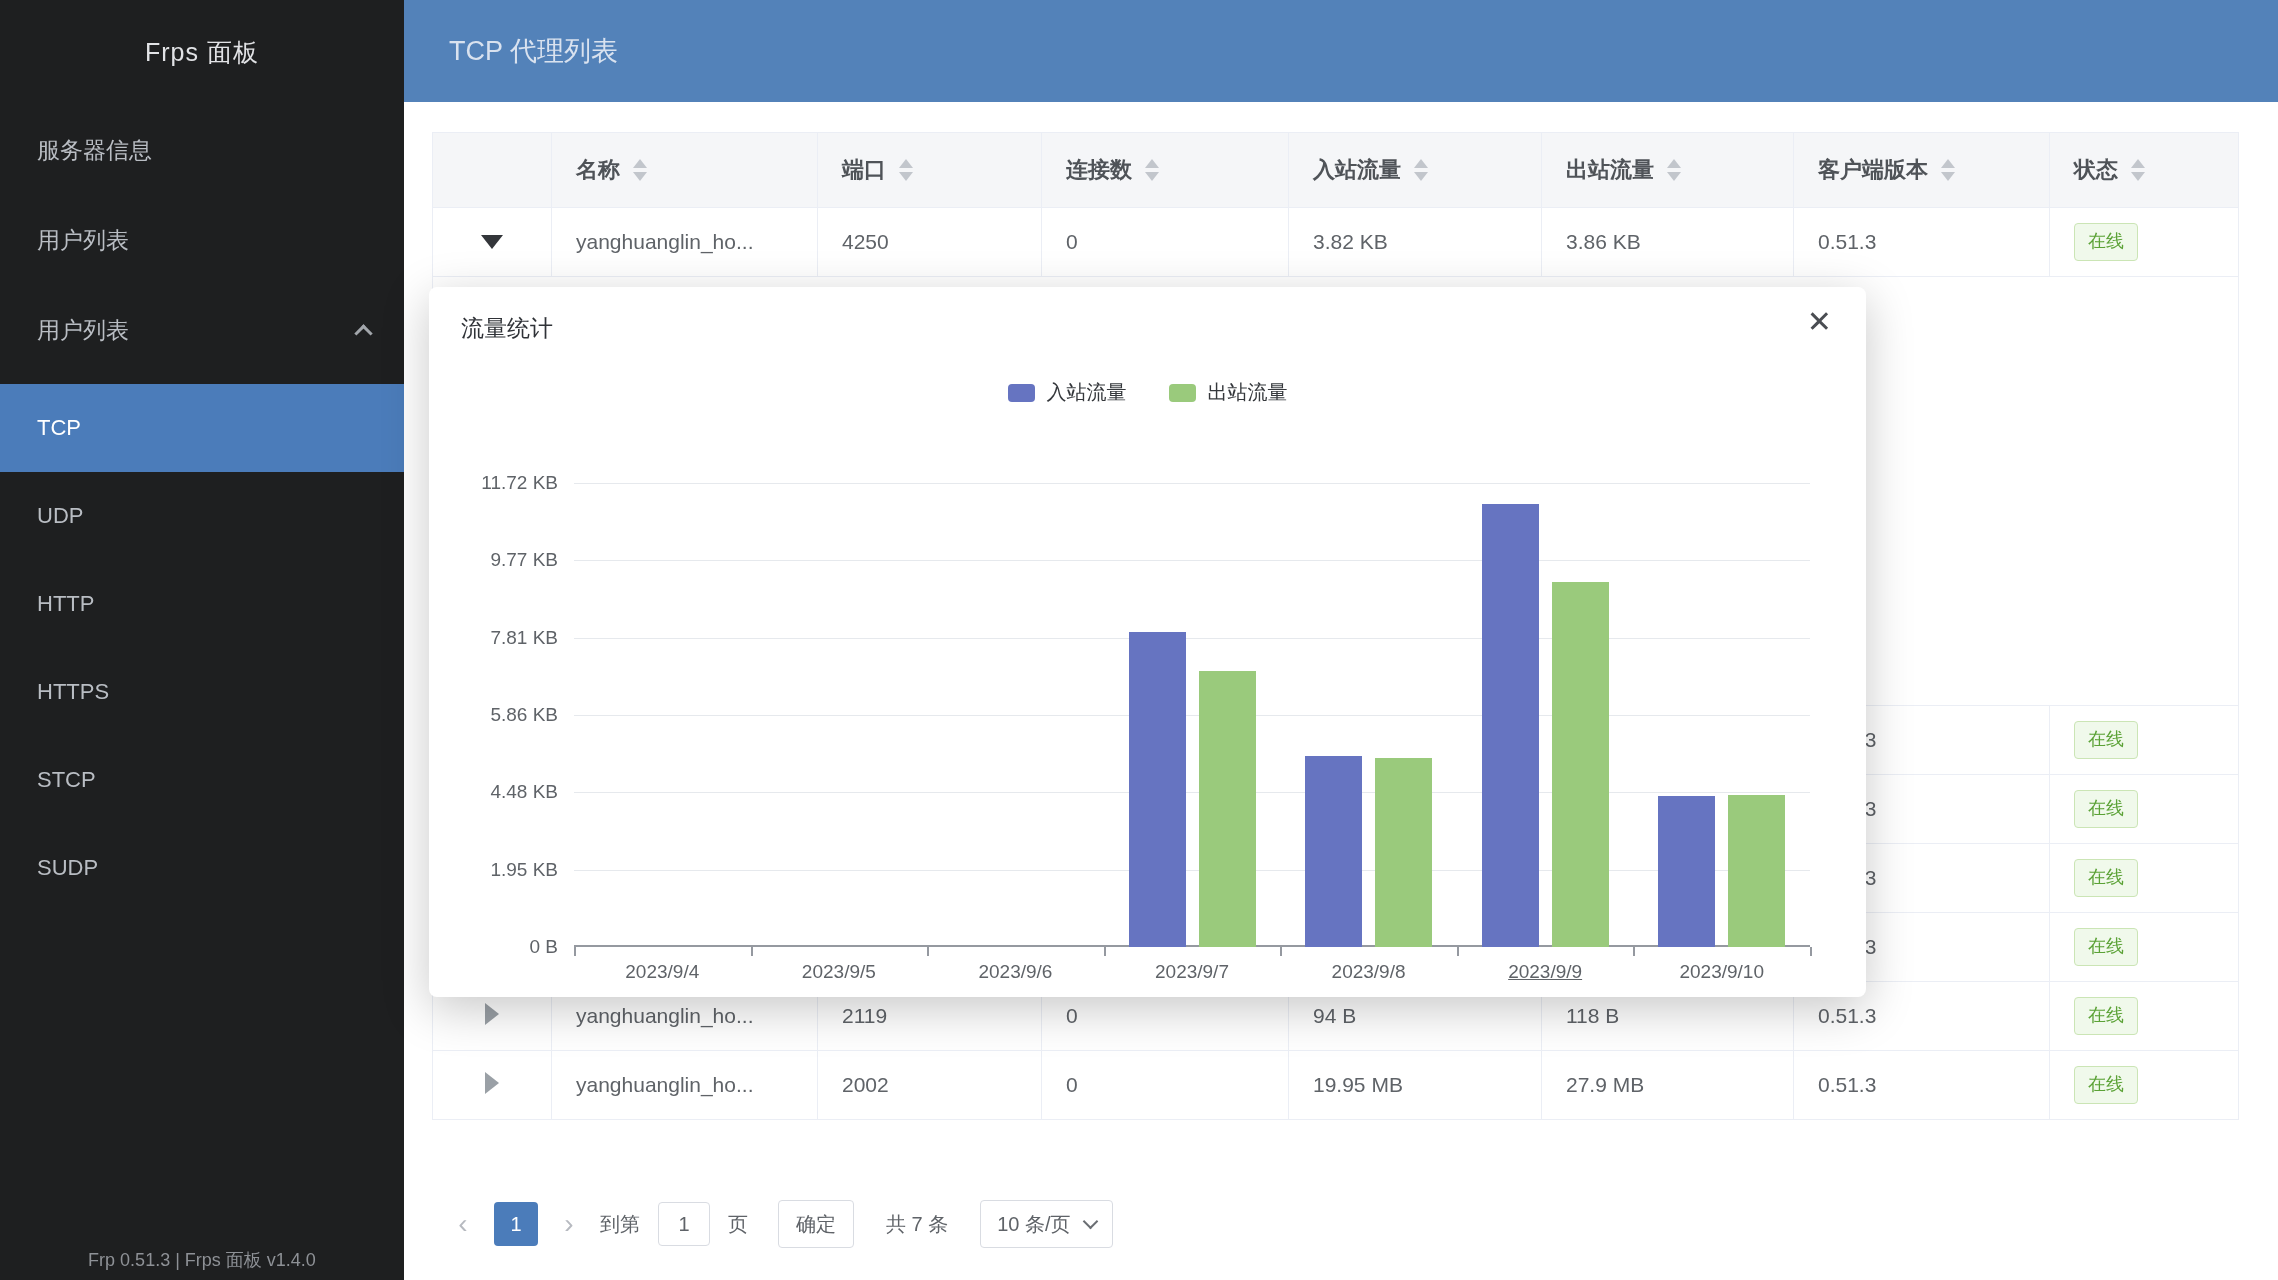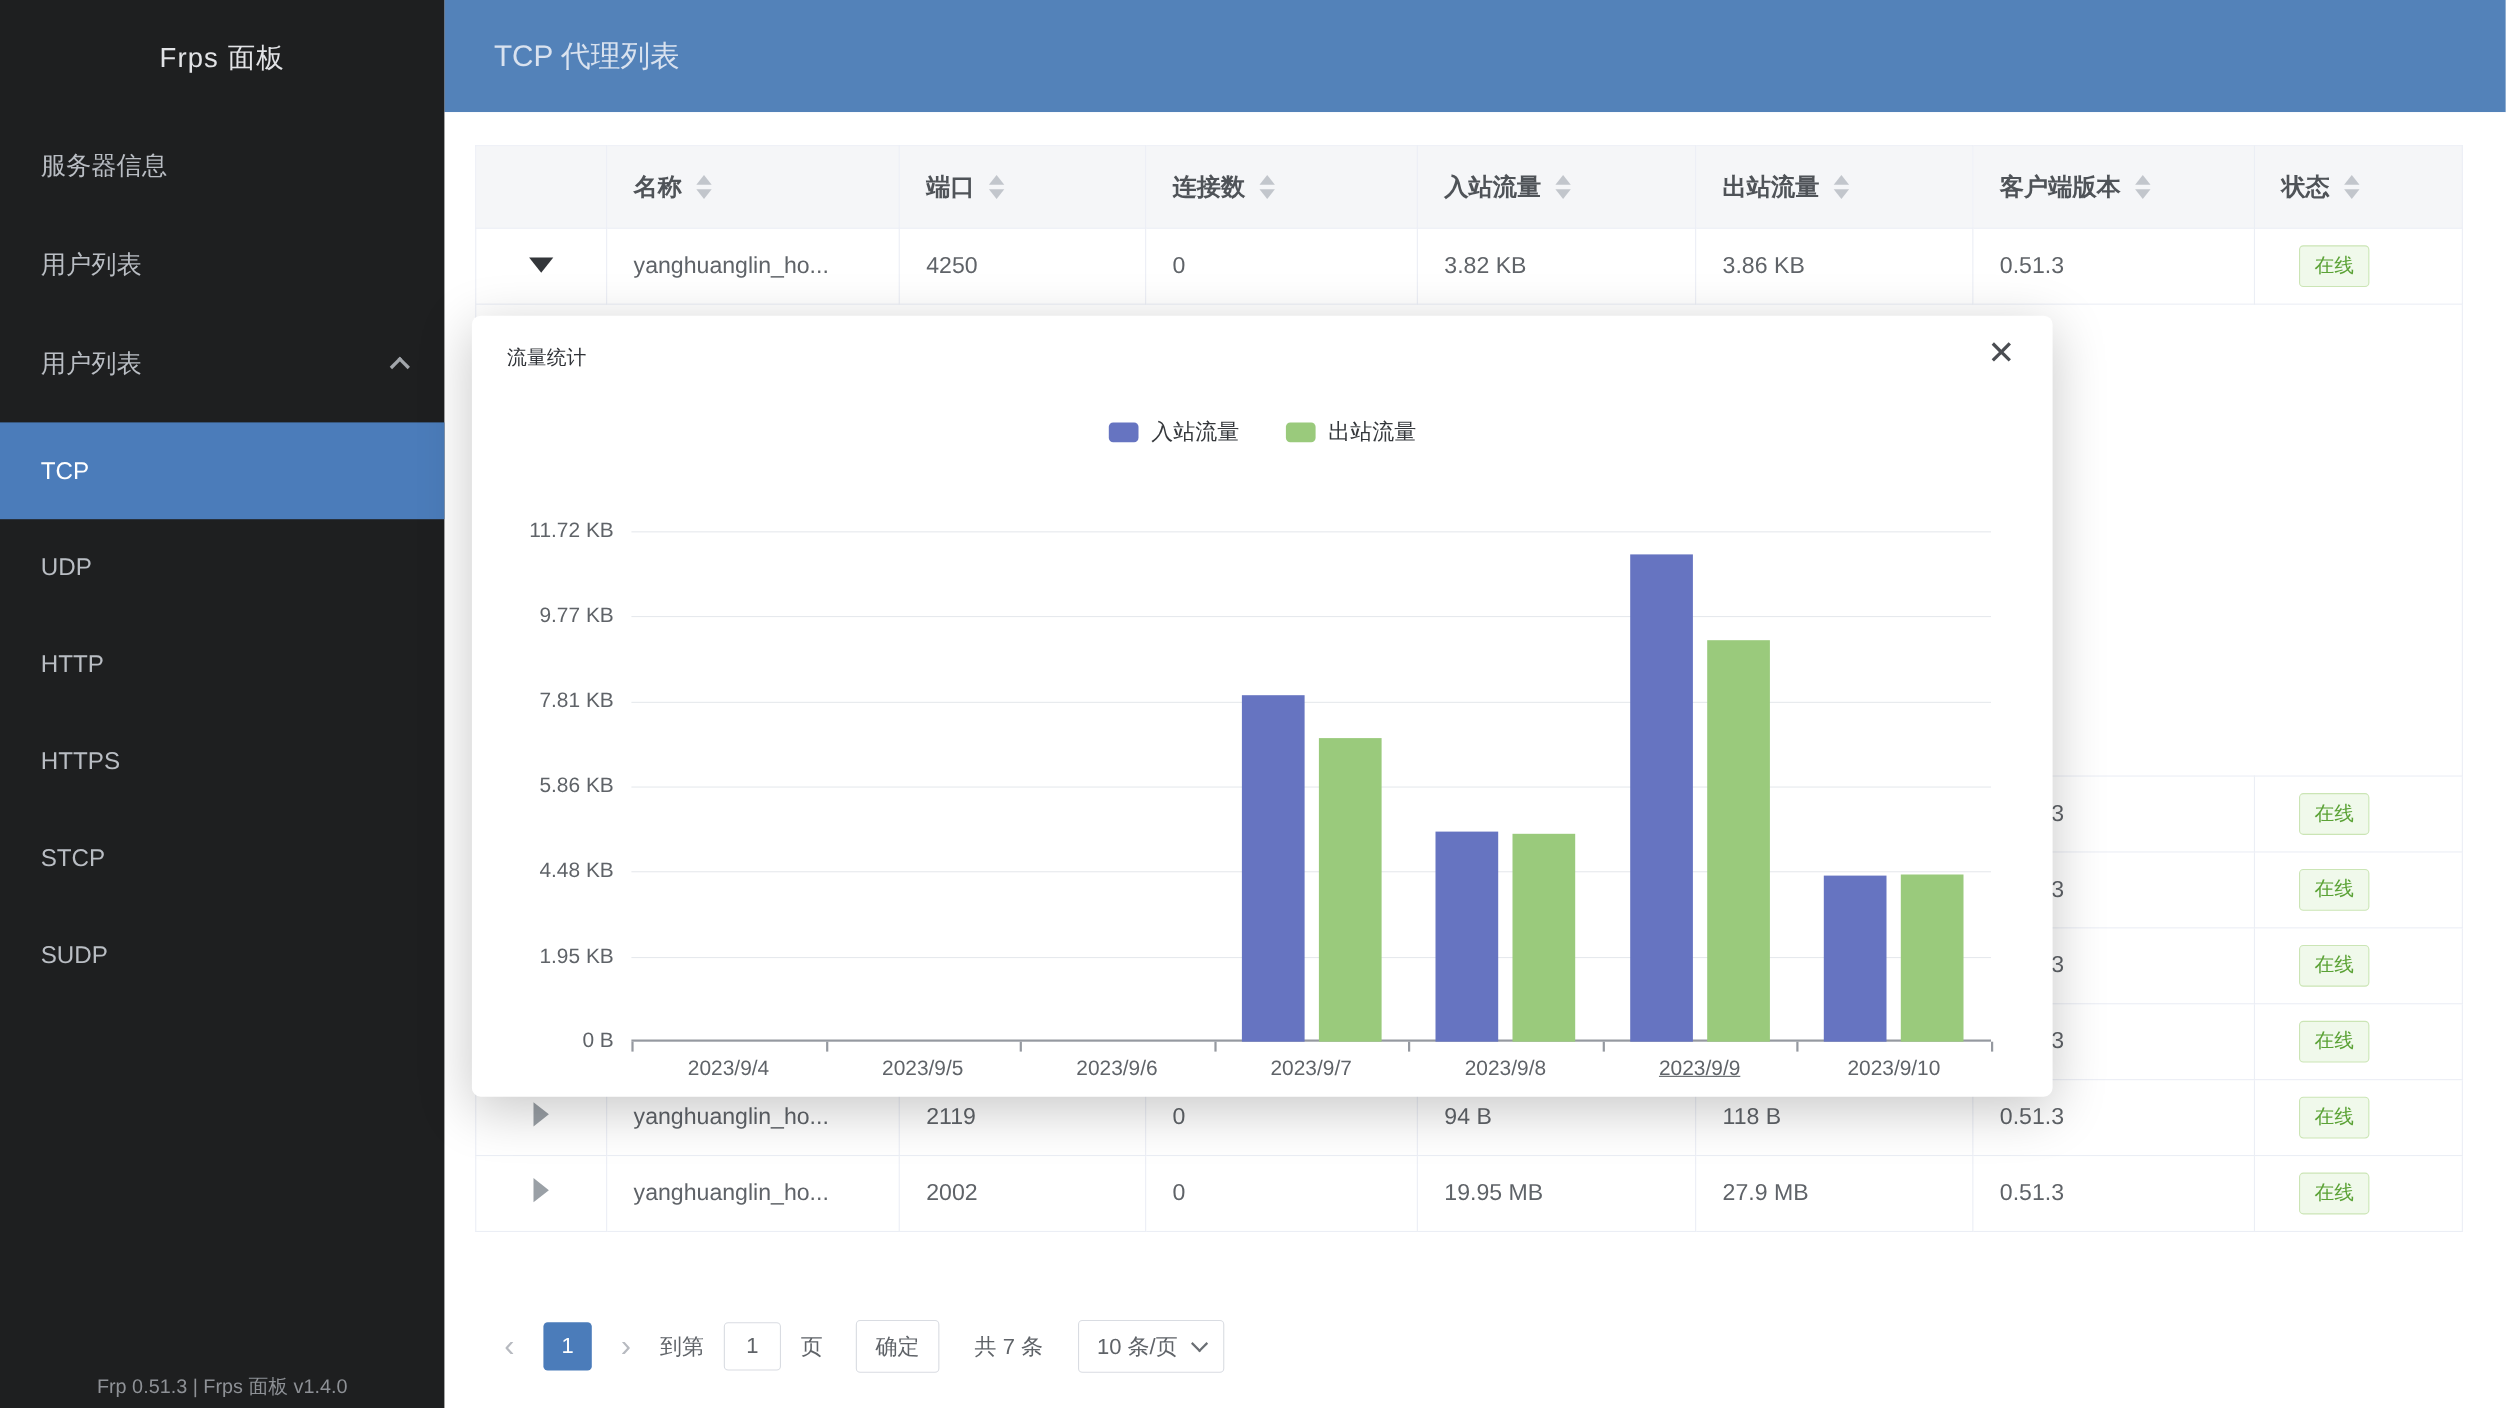--- a/index.html
+++ b/index.html
@@ -46,40 +46,40 @@
   .carets{display:inline-flex;flex-direction:column;gap:4px;margin-left:13px;}
   .c-up{width:0;height:0;border-left:7px solid transparent;border-right:7px solid transparent;
     border-bottom:9px solid #c2c6cc;}
   .c-down{width:0;height:0;border-left:7px solid transparent;border-right:7px solid transparent;
     border-top:9px solid #c2c6cc;}
   .arrow-down{display:inline-block;width:0;height:0;border-left:11px solid transparent;
     border-right:11px solid transparent;border-top:14px solid #33363a;cursor:pointer;}
   .arrow-right{display:inline-block;width:0;height:0;border-top:11px solid transparent;
     border-bottom:11px solid transparent;border-left:14px solid #9aa0a6;cursor:pointer;}
   .badge{display:inline-block;padding:6px 13px;background:#f0f9eb;border:1px solid #cbe5b5;
-    border-radius:4px;color:var(--online-green);font-size:18px;line-height:1.3;margin-left:16px;}
+    border-radius:4px;color:var(--online-green);font-size:18px;line-height:1.3;}
   
   .pager{position:absolute;left:44px;top:1098px;display:flex;align-items:center;gap:16px;
     font-size:20px;color:#5f6368;}
   .pg-chev{font-size:28px;color:#b7bac0;width:30px;text-align:center;cursor:pointer;line-height:1;}
   .pg-num{width:44px;height:44px;border-radius:4px;background:var(--active-blue);color:#fff;
     display:flex;align-items:center;justify-content:center;font-size:20px;cursor:pointer;}
   .jump-input{width:52px;height:44px;border:1px solid #d9dce2;border-radius:4px;text-align:center;
     font-size:20px;color:#5f6368;font-family:inherit;margin:0 2px;}
   .confirm-btn{height:48px;padding:0 17px;background:#fff;border:1px solid #d9dce2;border-radius:4px;
     font-size:20px;color:#5f6368;font-family:inherit;cursor:pointer;margin-left:14px;}
   .total-text{margin-left:16px;}
   .size-select{margin-left:16px;height:48px;padding:0 16px;border:1px solid #d9dce2;border-radius:4px;
     display:flex;align-items:center;gap:14px;cursor:pointer;background:#fff;}
   .chevron-down{width:11px;height:11px;border-right:2.5px solid #6a6e73;border-bottom:2.5px solid #6a6e73;
     transform:rotate(45deg);margin-top:-6px;}
   
   .modal{position:absolute;left:429px;top:287px;width:1437px;height:710px;background:#fff;
     border-radius:8px;box-shadow:0 12px 48px rgba(0,0,0,0.22);z-index:20;}
-  .modal-title{position:absolute;left:32px;top:26px;font-size:18px;color:#2f3237;}
+  .modal-title{position:absolute;left:32px;top:26px;font-size:23px;color:#2f3237;}
   .modal-close{position:absolute;right:34px;top:20px;font-size:30px;color:#4a4d52;cursor:pointer;line-height:1;}
   .legend{position:absolute;left:0;right:0;top:92px;display:flex;justify-content:center;
     align-items:center;gap:42px;}
   .legend-item{display:flex;align-items:center;gap:12px;font-size:20px;color:#35383c;cursor:pointer;}
   .legend-swatch{width:27px;height:18px;border-radius:4px;}
   .chart{position:absolute;left:145px;top:196px;width:1236px;height:464px;}
   .gridline{position:absolute;left:0;width:100%;height:1px;background:#e6e9ed;}
   .axis-line{position:absolute;left:0;bottom:0;width:100%;height:2px;background:#9599a0;}
   .ytick-label{position:absolute;width:150px;left:-166px;text-align:right;font-size:19px;
     color:#5f6368;transform:translateY(-50%);}

